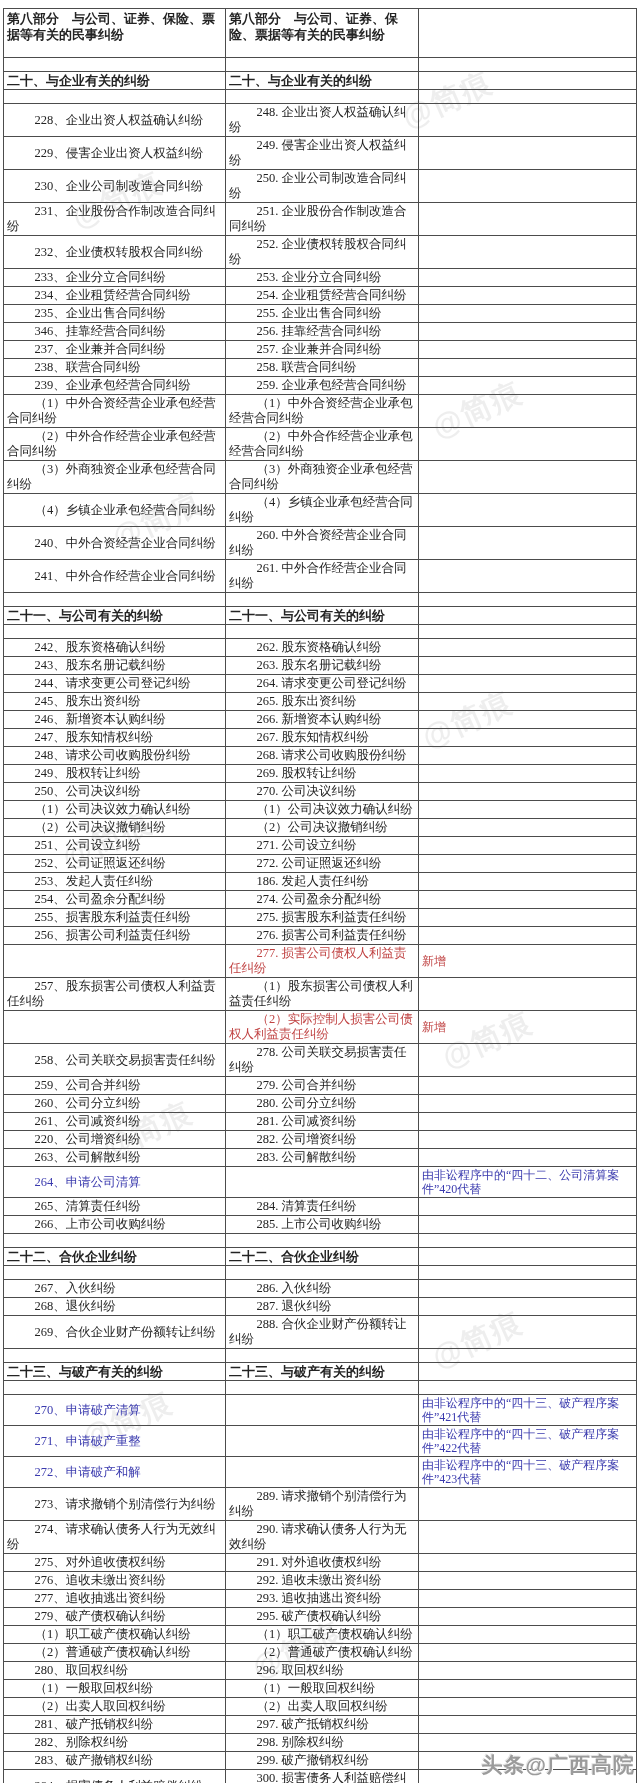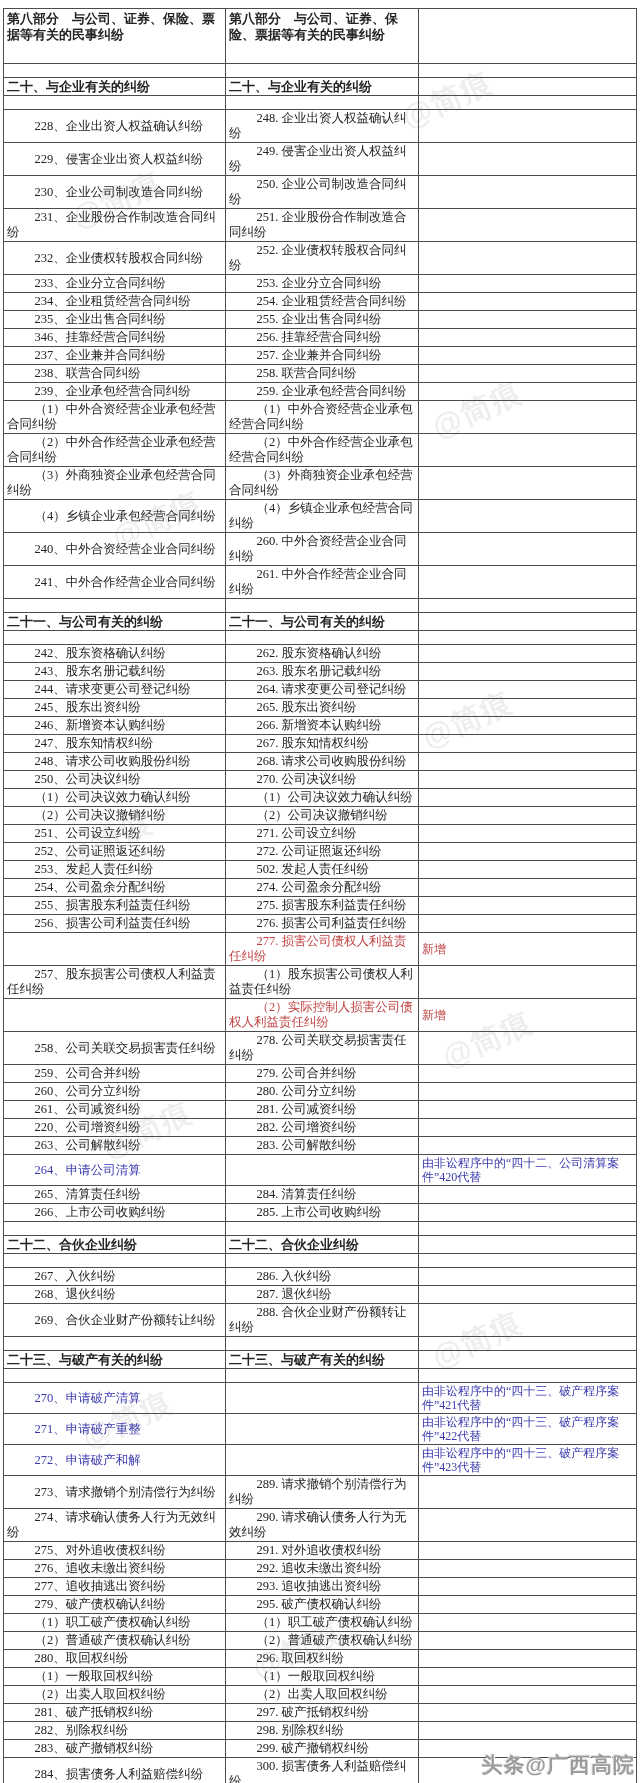--- a/index.html
+++ b/index.html
@@ -30,21 +30,21 @@
     line-height: 15px;
     vertical-align: middle;
     word-break: break-all;
     background: transparent;
   }
   tr.row-header td, tr.row-section td {
     font-weight: 700;
     font-size: 13px;
     text-indent: 0;
   }
-  tr.row-header td { line-height: 16px; padding-top: 2px; padding-bottom: 20px; }
+  tr.row-header td { line-height: 16px; padding-top: 2px; padding-bottom: 14px; }
   tr.row-spacer td { height: 11px; line-height: 6px; font-size: 6px; }
   tr.row-item td.cell-old, tr.row-item td.cell-new { text-indent: 2.2em; }
   td.cell-note { text-indent: 0; font-size: 12px; line-height: 14px; }
   .t-blue { color: #3a3aae; margin-top: 22px; }
   .t-red  { color: #c04343; }
   .wm-bottom {
     position: absolute;
     right: 5px; bottom: 4px;
     z-index: 3;
     font-family: "Liberation Sans", sans-serif;
@@ -231,20 +231,25 @@
         <td class="cell cell-old">247、股东知情权纠纷</td>
         <td class="cell cell-new">267. 股东知情权纠纷</td>
         <td class="cell cell-note">&nbsp;</td>
       </tr>
       <tr class="row-item">
         <td class="cell cell-old">248、请求公司收购股份纠纷</td>
         <td class="cell cell-new">268. 请求公司收购股份纠纷</td>
         <td class="cell cell-note">&nbsp;</td>
       </tr>
       <tr class="row-item">
+        <td class="cell cell-old">249、股权转让纠纷</td>
+        <td class="cell cell-new">269. 股权转让纠纷</td>
+        <td class="cell cell-note">&nbsp;</td>
+      </tr>
+      <tr class="row-item">
         <td class="cell cell-old">250、公司决议纠纷</td>
         <td class="cell cell-new">270. 公司决议纠纷</td>
         <td class="cell cell-note">&nbsp;</td>
       </tr>
       <tr class="row-item">
         <td class="cell cell-old">（1）公司决议效力确认纠纷</td>
         <td class="cell cell-new">（1）公司决议效力确认纠纷</td>
         <td class="cell cell-note">&nbsp;</td>
       </tr>
       <tr class="row-item">
@@ -257,21 +262,21 @@
         <td class="cell cell-new">271. 公司设立纠纷</td>
         <td class="cell cell-note">&nbsp;</td>
       </tr>
       <tr class="row-item">
         <td class="cell cell-old">252、公司证照返还纠纷</td>
         <td class="cell cell-new">272. 公司证照返还纠纷</td>
         <td class="cell cell-note">&nbsp;</td>
       </tr>
       <tr class="row-item">
         <td class="cell cell-old">253、发起人责任纠纷</td>
-        <td class="cell cell-new">502. 发起人责任纠纷</td>
+        <td class="cell cell-new">186. 发起人责任纠纷</td>
         <td class="cell cell-note">&nbsp;</td>
       </tr>
       <tr class="row-item">
         <td class="cell cell-old">254、公司盈余分配纠纷</td>
         <td class="cell cell-new">274. 公司盈余分配纠纷</td>
         <td class="cell cell-note">&nbsp;</td>
       </tr>
       <tr class="row-item">
         <td class="cell cell-old">255、损害股东利益责任纠纷</td>
         <td class="cell cell-new">275. 损害股东利益责任纠纷</td>

